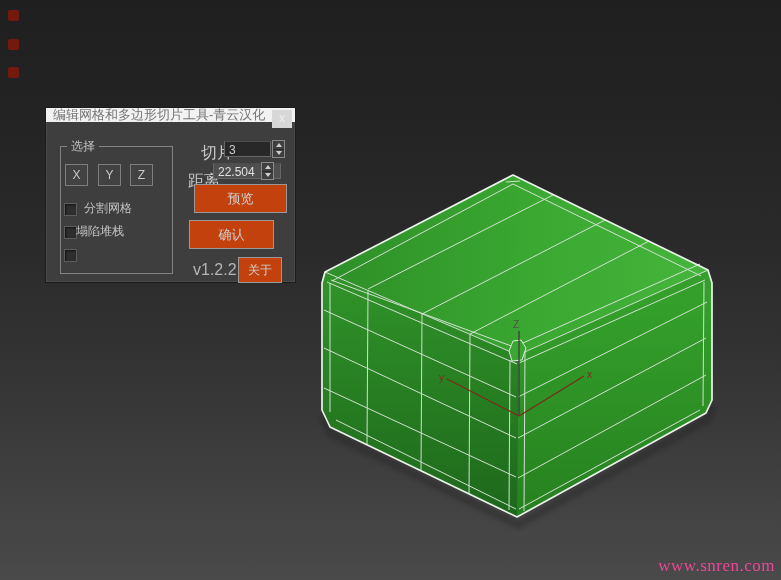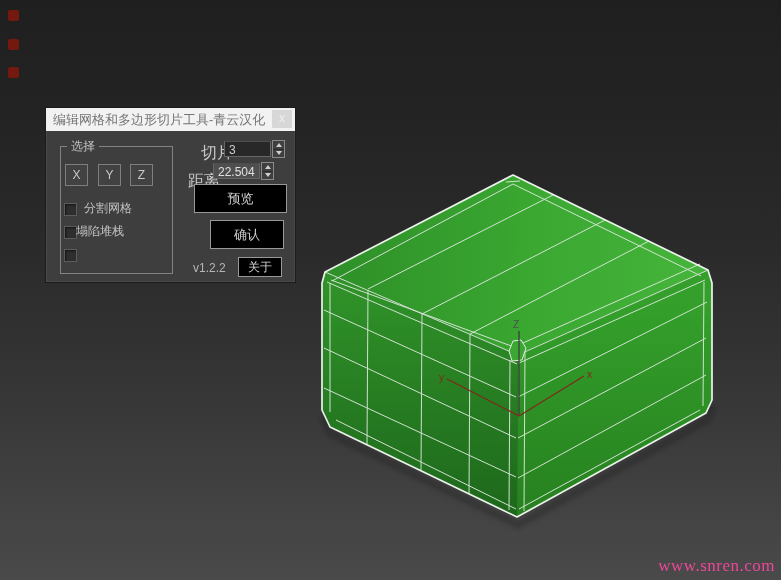--- a/index.html
+++ b/index.html
@@ -17,21 +17,21 @@
     font-size:17px;color:#ec4899;letter-spacing:.5px;
   }
   .red-marker{position:absolute;left:8px;width:11px;height:11px;background:#74190e;border-radius:2px;}
   
   .dialog{
     position:absolute;left:45px;top:107px;width:251px;height:176px;
     background:#3e3e3e;border:1px solid #1c1c1c;box-sizing:border-box;
     box-shadow:0 0 0 1px #4a4a4a inset;
   }
   .titlebar{
-    position:absolute;left:0;top:0;width:100%;height:23px;background:#f2f2f2;
+    position:absolute;left:0;top:0;width:100%;height:14px;background:#f2f2f2;
     display:flex;align-items:center;box-sizing:border-box;padding-left:7px;
   }
   .title{font-size:13px;color:#757575;white-space:nowrap;}
   .close-btn{
     position:absolute;right:3px;top:2px;width:20px;height:18px;background:#d7d7d7;
     color:#efefef;font-size:12px;line-height:17px;text-align:center;cursor:default;
   }
   .dlg-body{position:absolute;left:0;top:23px;width:100%;height:153px;}
   .groupbox{
     position:absolute;left:14px;top:15px;width:113px;height:128px;
@@ -50,37 +50,37 @@
     box-sizing:border-box;box-shadow:inset 1px 1px 2px #131313;
   }
   .cb-label{position:absolute;font-size:12px;color:#c3c3c3;line-height:13px;}
   .cb-label.wrap{width:80px;word-break:break-all;}
   .field-label{position:absolute;font-size:16px;color:#c9c9c9;}
   .field{
     position:absolute;height:16px;box-sizing:border-box;border:1px solid #666;border-top-color:#4d4d4d;
     font-size:12px;color:#cccccc;padding:1px 0 0 4px;
   }
   .field.dark{background:#282828;width:47px;}
-  .field.lit{background:#4f4f4f;width:47px;color:#e0e0e0;}
+  .field.lit{background:#4f4f4f;width:68px;color:#e0e0e0;}
   .spinner{
     position:absolute;width:13px;height:18px;background:#3f3f3f;border:1px solid #8a8a8a;
     box-sizing:border-box;display:flex;flex-direction:column;
   }
   .spin-half{flex:1;display:flex;align-items:center;justify-content:center;}
   .spin-half.up{border-bottom:1px solid #2b2b2b;}
   .tri-up{width:0;height:0;border-left:3px solid transparent;border-right:3px solid transparent;border-bottom:4px solid #cfcfcf;}
   .tri-down{width:0;height:0;border-left:3px solid transparent;border-right:3px solid transparent;border-top:4px solid #cfcfcf;}
   .push-btn{
-    position:absolute;background:#000000;border:1px solid #989898;box-sizing:border-box;
+    position:absolute;background:#c2410c;border:1px solid #989898;box-sizing:border-box;
     color:#d0d0d0;font-size:13px;display:flex;align-items:center;justify-content:center;
   }
   .btn-preview{left:148px;top:53px;width:93px;height:29px;}
-  .btn-confirm{left:164px;top:89px;width:74px;height:29px;}
-  .btn-about{left:192px;top:126px;width:44px;height:20px;font-size:12px;}
-  .version{position:absolute;left:147px;top:130px;font-size:12px;color:#b5b5b5;}
+  .btn-confirm{left:143px;top:89px;width:85px;height:29px;}
+  .btn-about{left:192px;top:126px;width:44px;height:26px;font-size:12px;}
+  .version{position:absolute;left:147px;top:130px;font-size:16px;color:#b5b5b5;}
 </style>
 </head>
 <body>
 
 <svg id="scene" viewBox="0 0 781 580" xmlns="http://www.w3.org/2000/svg">
   <defs>
     <linearGradient id="gTop" x1="325" y1="270" x2="708" y2="270" gradientUnits="userSpaceOnUse">
       <stop offset="0" stop-color="#2e8f28"></stop>
         <stop offset="0.55" stop-color="#3aa831"></stop>
         <stop offset="1" stop-color="#46b53b"></stop>

